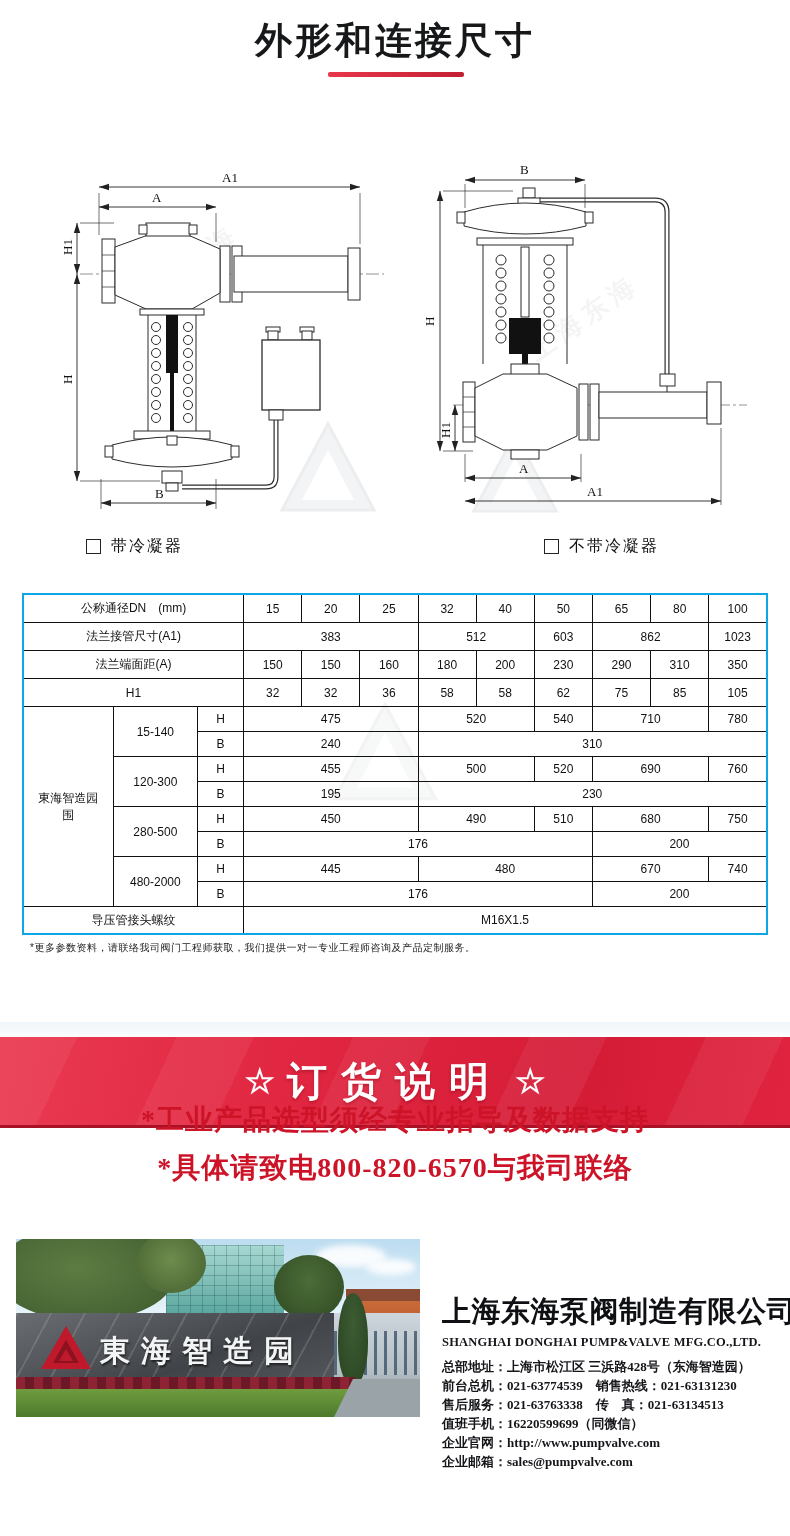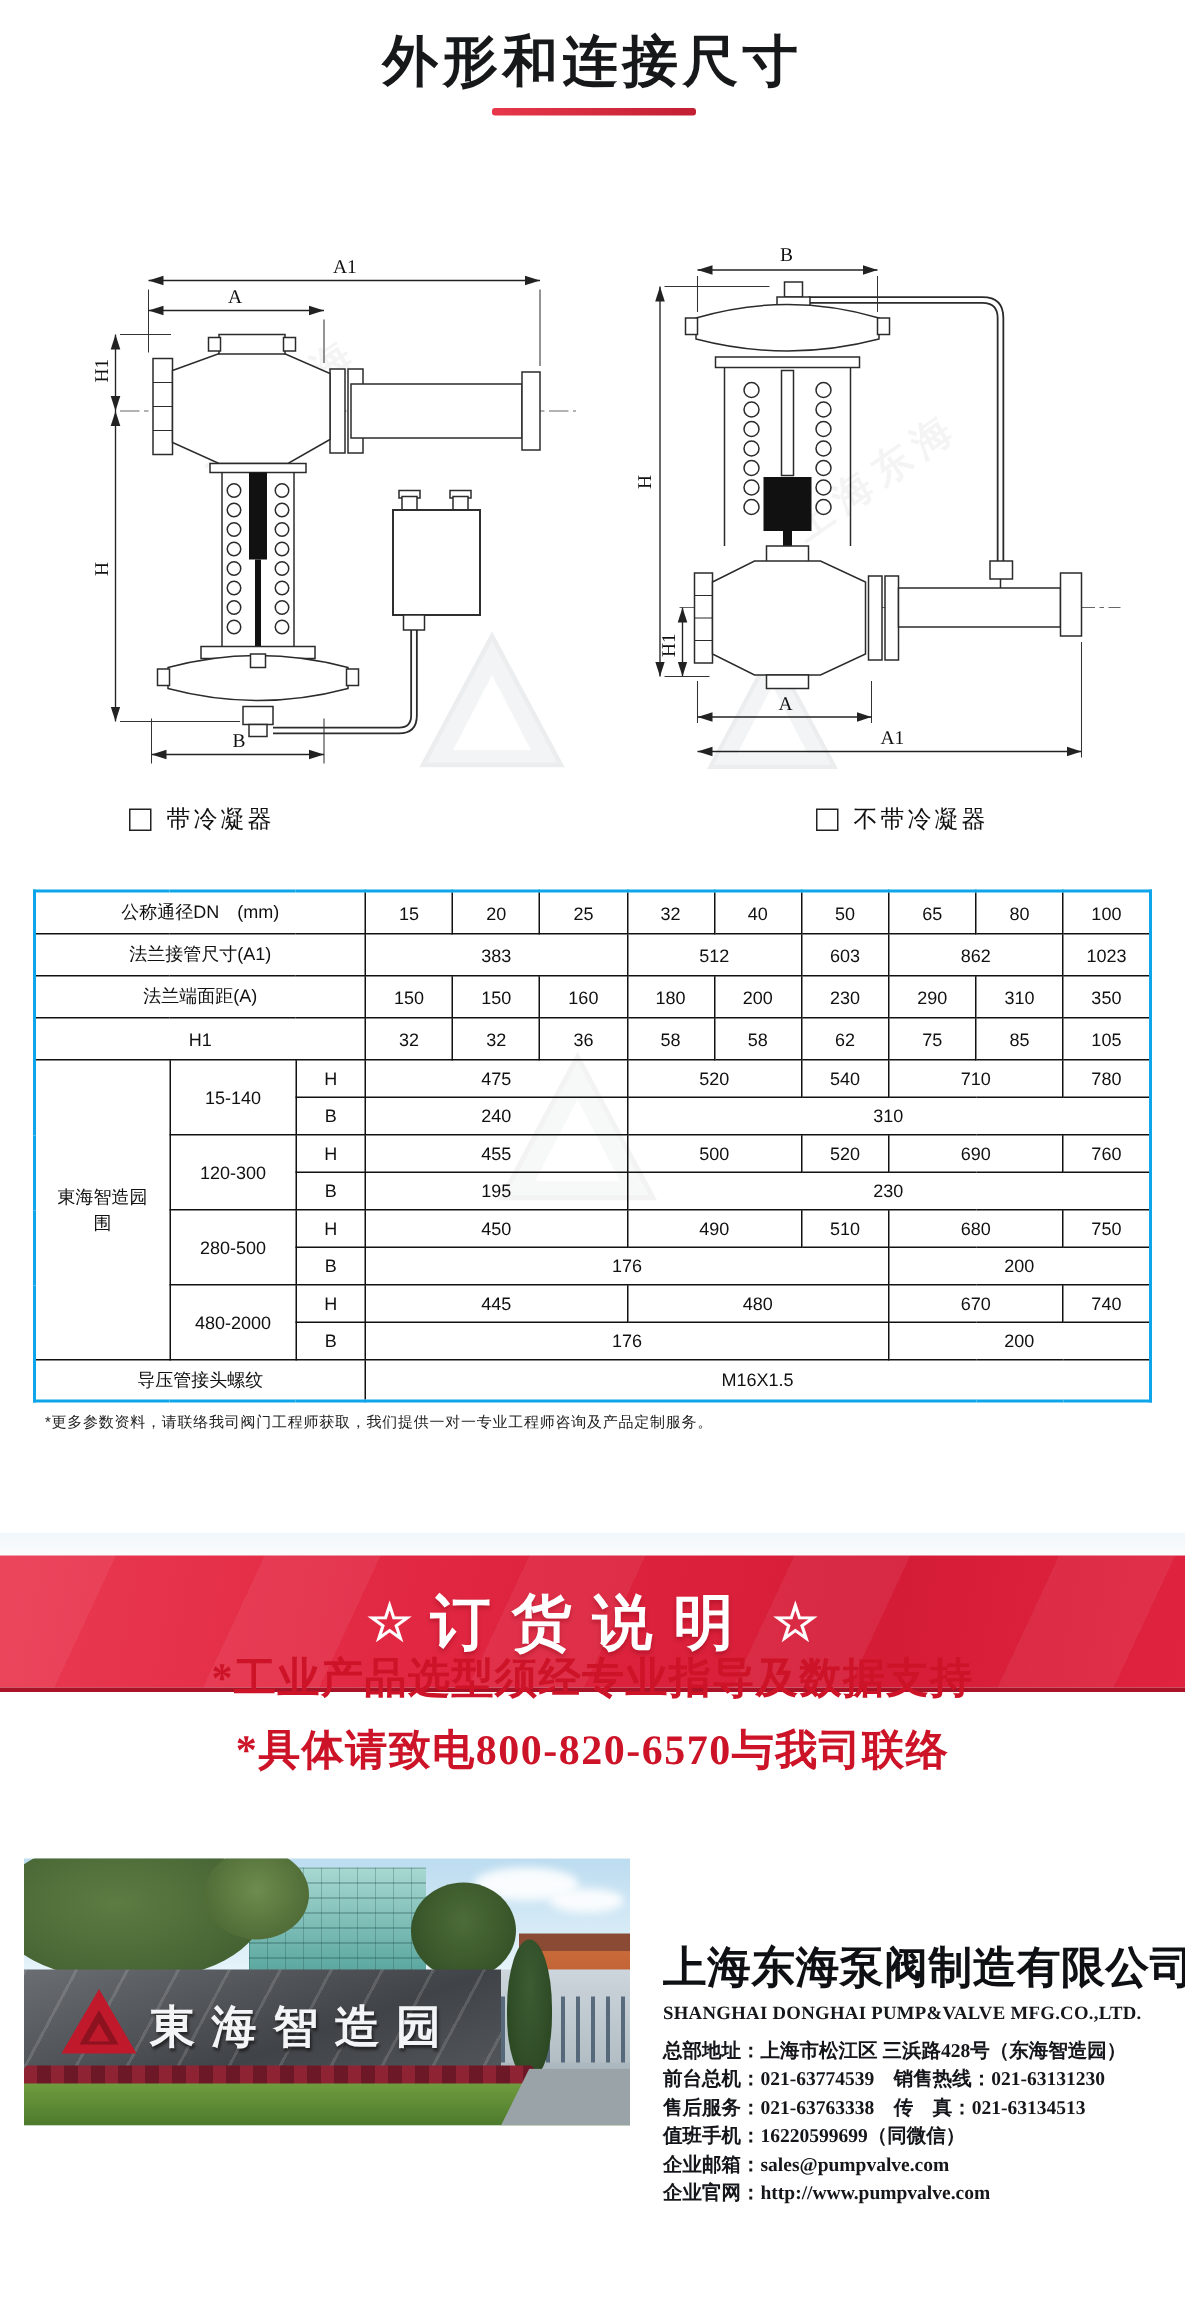--- a/index.html
+++ b/index.html
@@ -468,18 +468,18 @@
   </div>
 
   <div class="info">
     <div class="name">上海东海泵阀制造有限公司</div>
     <div class="en">SHANGHAI DONGHAI PUMP&amp;VALVE MFG.CO.,LTD.</div>
     <div class="contact">
       <div class="cline">总部地址：上海市松江区 三浜路428号（东海智造园）</div>
       <div class="cline">前台总机：021-63774539　销售热线：021-63131230</div>
       <div class="cline">售后服务：021-63763338　传　真：021-63134513</div>
       <div class="cline">值班手机：16220599699（同微信）</div>
+      <div class="cline">企业官网：http://www.pumpvalve.com</div>
       <div class="cline">企业邮箱：sales@pumpvalve.com</div>
-      <div class="cline">企业官网：http://www.pumpvalve.com</div>
     </div>
   </div>
 
 </div>
 
 </body></html>

